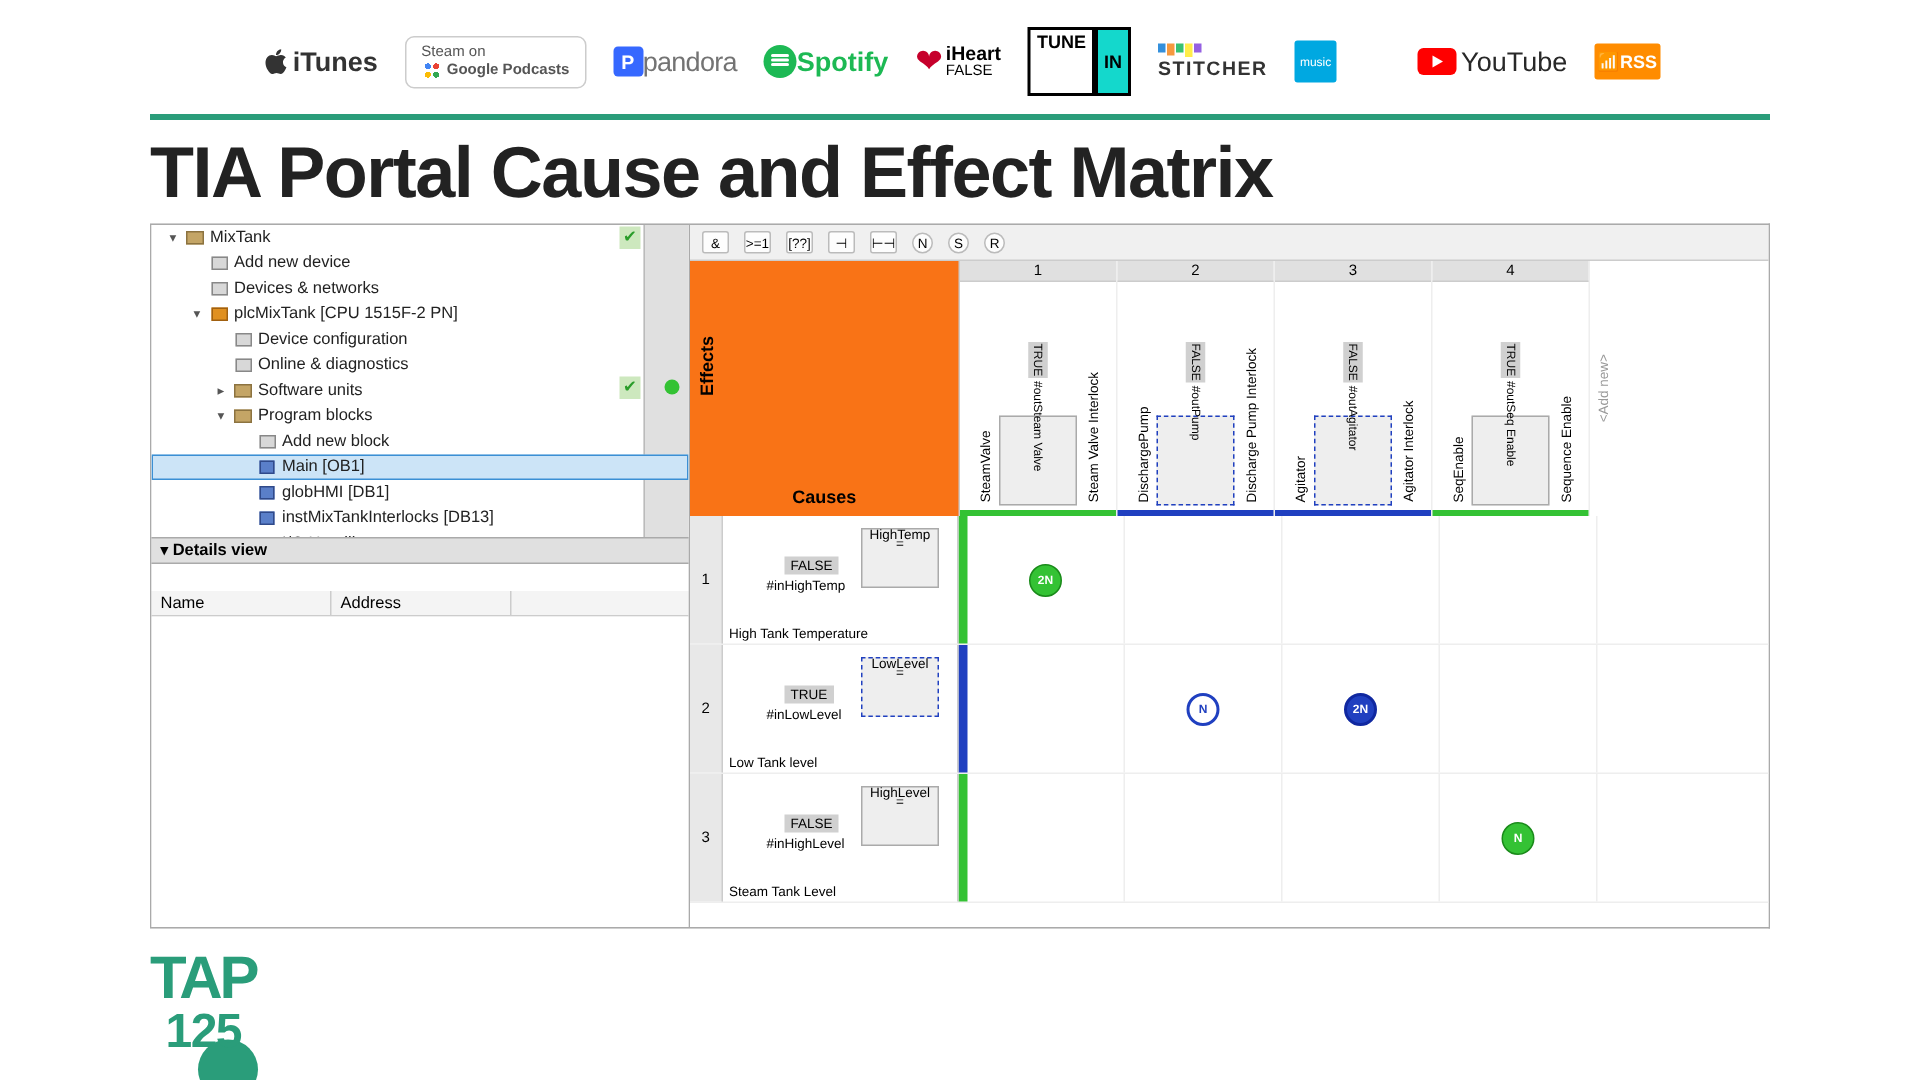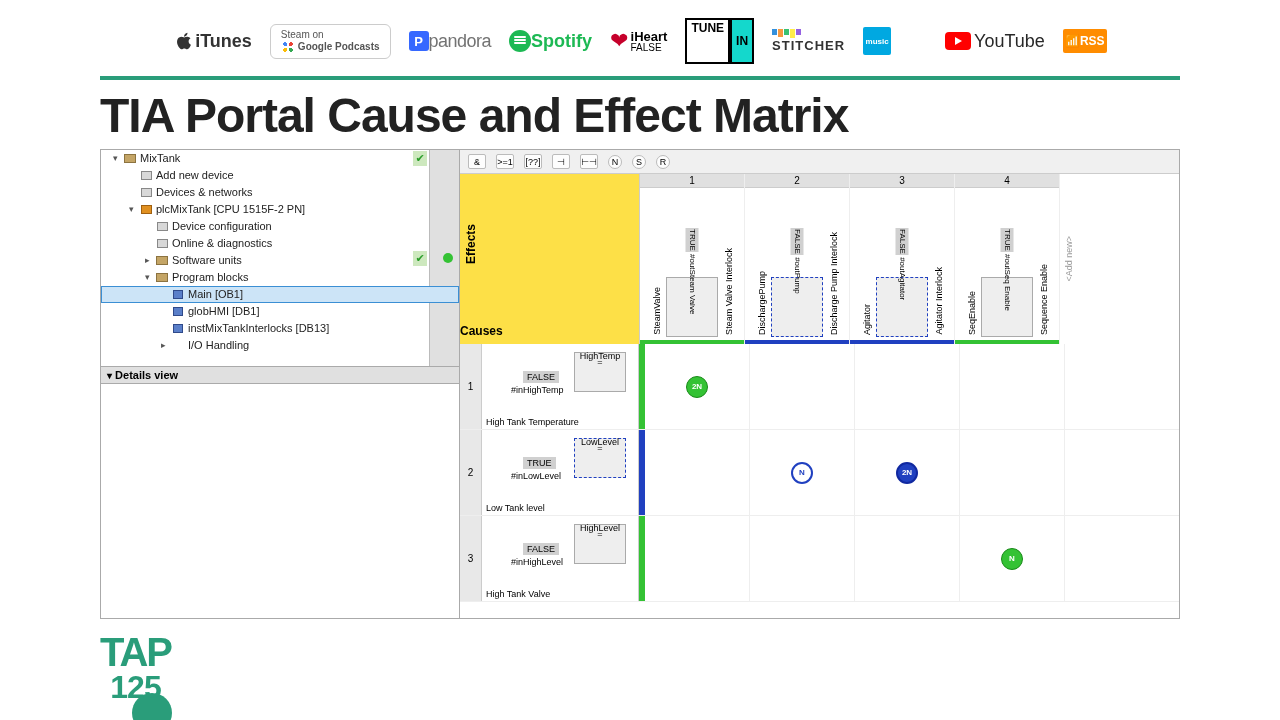--- a/index.html
+++ b/index.html
@@ -24,21 +24,21 @@
 .iheart { display: flex; align-items: center; gap: 2px; }
 .iheart-logo { color: #C6002B; font-size: 22px; }
 .iheart-text { font-size: 10px; line-height: 1; }
 .iheart-text b { font-size: 13px; }
 .tunein { display: flex; }
 .tunein-l { background: #fff; border: 2px solid #000; color: #000; padding: 1px 4px; font-size: 12px; font-weight: bold; }
 .tunein-r { background: #14D8CC; color: #000; padding: 14px 4px; font-size: 12px; font-weight: bold; border: 2px solid #000; }
 .stitcher { font-size: 13px; font-weight: bold; letter-spacing: 1px; color: #333; }
 .stitcher-bars { display: flex; gap: 1px; }
 .stitcher-bars span { width: 5px; height: 6px; }
-.amz-music { width: 28px; height: 28px; background: #00A8E1; display: flex; align-items: center; justify-content: center; color: #fff; font-size: 8px; border-radius: 2px; font-weight: bold; }
+.amz-music { width: 28px; height: 28px; background: #00A8E1; display: flex; align-items: center; justify-content: center; color: #fff; font-size: 8px; border-radius: 2px; }
 .youtube { display: flex; align-items: center; gap: 3px; font-size: 18px; font-weight: 500; color: #282828; padding-left: 36px; }
 .yt-logo { width: 26px; height: 18px; background: #FF0000; border-radius: 4px; position: relative; }
 .yt-logo::after { content: ''; position: absolute; left: 10px; top: 5px; border-left: 7px solid #fff; border-top: 4px solid transparent; border-bottom: 4px solid transparent; }
 .rss { width: 44px; height: 24px; background: #FF8C00; color: #fff; display: flex; align-items: center; justify-content: center; font-weight: bold; font-size: 12px; border-radius: 2px; }
 
 .divider { height: 4px; background: #2a9d7a; margin: 4px 100px 8px; }
 .main-title { font-size: 48px; font-weight: bold; color: #222; padding: 0 100px 6px; letter-spacing: -1px; }
 
 .app-area { display: flex; padding: 0 100px; height: 470px; }
 
@@ -61,21 +61,21 @@
 .details-cols span { padding: 2px 6px; border-right: 1px solid #ccc; }
 .details-body { flex: 1; background: #fff; }
 
 .matrix-panel { flex: 1; background: #ececec; border: 1px solid #aaa; border-left: none; display: flex; flex-direction: column; font-size: 10px; }
 .matrix-toolbar { display: flex; gap: 10px; padding: 4px 8px; background: #f0f0f0; border-bottom: 1px solid #ccc; align-items: center; }
 .tbtn { width: 18px; height: 15px; background: #fdfdfd; border: 1px solid #bbb; border-radius: 2px; font-size: 9px; display: flex; align-items: center; justify-content: center; cursor: pointer; }
 .tbtn.circle { border-radius: 50%; width: 14px; height: 14px; }
 
 .effects-label { position: absolute; left: 4px; top: 50px; writing-mode: vertical-rl; transform: rotate(180deg); font-weight: bold; font-size: 12px; }
 .matrix-top { display: flex; height: 170px; position: relative; }
-.causes-label-box { width: 180px; display: flex; align-items: flex-end; background: #fde047; border-right: 1px solid #ccc; }
+.causes-label-box { width: 180px; display: flex; align-items: flex-end; justify-content: center; background: #f97316; border-right: 1px solid #ccc; }
 .causes-label-box span { font-weight: bold; font-size: 12px; padding-bottom: 6px; }
 .effects-cols { flex: 1; display: flex; background: #fff; }
 .effect-col { width: 105px; border-right: 1px solid #eee; display: flex; flex-direction: column; position: relative; }
 .effect-num { text-align: center; background: #e0e0e0; border-bottom: 1px solid #ccc; font-size: 10px; padding: 1px; }
 .effect-body { flex: 1; display: flex; align-items: flex-end; justify-content: center; padding-bottom: 3px; position: relative; }
 .effect-block { width: 52px; height: 60px; border: 1px solid #aaa; background: #eee; position: relative; }
 .effect-block.active { border: 1.5px dashed #2040c0; }
 .vert-label { writing-mode: vertical-rl; transform: rotate(180deg); font-size: 9px; white-space: nowrap; position: absolute; bottom: 5px; }
 .vert-label.l1 { left: 12px; }
 .vert-label.l2 { right: 10px; }
@@ -182,35 +182,42 @@
           </span>Device configuration</div>
         <div class="tree-item" style="--ind: 44px;"><span class="tree-arrow"></span><span class="tree-icon">
             <span class="ic-device"></span>
           </span>Online &amp; diagnostics</div>
         <div class="tree-item" style="--ind: 44px;"><span class="tree-arrow">▸</span><span class="tree-icon">
             <span class="ic-folder"></span>
           </span>Software units</div>
         <div class="tree-item" style="--ind: 44px;"><span class="tree-arrow">▾</span><span class="tree-icon">
             <span class="ic-folder"></span>
           </span>Program blocks</div>
+        <div class="tree-item" style="--ind: 60px;"><span class="tree-arrow"></span><span class="tree-icon">
+            <span class="ic-device"></span>
+          </span>Add new block</div>
         <div class="tree-item sel cur" style="--ind: 60px;"><span class="tree-arrow"></span><span class="tree-icon">
             <span class="ic-block"></span>
           </span>Main [OB1]</div>
         <div class="tree-item" style="--ind: 60px;"><span class="tree-arrow"></span><span class="tree-icon">
             <span class="ic-block"></span>
           </span>globHMI [DB1]</div>
         <div class="tree-item" style="--ind: 60px;"><span class="tree-arrow"></span><span class="tree-icon">
             <span class="ic-block"></span>
           </span>instMixTankInterlocks [DB13]</div>
         <div class="tree-item" style="--ind: 60px;"><span class="tree-arrow">▸</span><span class="tree-icon"></span>I/O Handling</div>
       </div>
     <div class="details-hdr">
       <span style="font-size:10px">▾</span> <span>Details view</span>
     </div>
     <div style="height:18px;background:#fff"></div>
+    <div class="details-cols">
+      <span style="width:120px">Name</span>
+      <span style="width:120px">Address</span>
+    </div>
     <div class="details-body"></div>
   </div>
 
   <div class="matrix-panel">
     <div class="matrix-toolbar" id="toolbar">
         <div class="tbtn">&amp;</div>
         <div class="tbtn">&gt;=1</div>
         <div class="tbtn">[??]</div>
         <div class="tbtn">⊣</div>
         <div class="tbtn">⊢⊣</div>
@@ -328,21 +335,21 @@
         </div>
         <div class="cause-row">
     <div class="cause-num">3</div>
     <div class="cause-body">
       <div class="cause-block ">
         <div class="cause-name">HighLevel</div>
         <div style="position:absolute;top:4px;left:50%;transform:translateX(-50%);font-size:9px">=</div>
         <div class="cause-val">FALSE</div>
         <div class="cause-tag">#inHighLevel</div>
       </div>
-      <div class="cause-desc">High Tank Valve</div>
+      <div class="cause-desc">Steam Tank Level</div>
     </div>
     <div class="cause-bar bar-green"></div>
     <div class="intersect">
             <div class="int-cell"></div>
             <div class="int-cell"></div>
             <div class="int-cell"></div>
             <div class="int-cell">
               <div class="node green">N</div>
             </div>
           </div>

